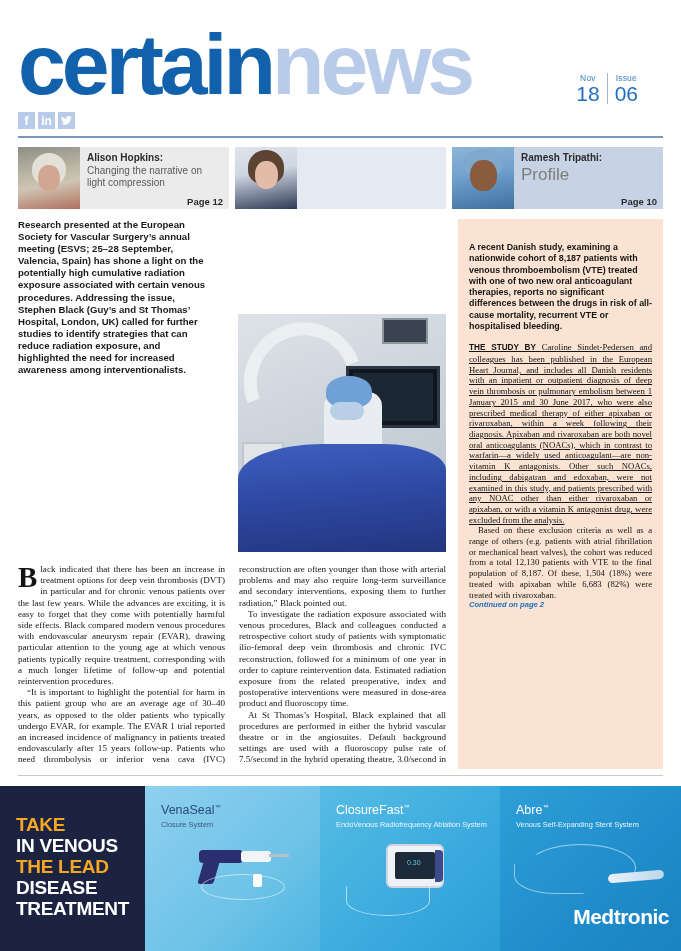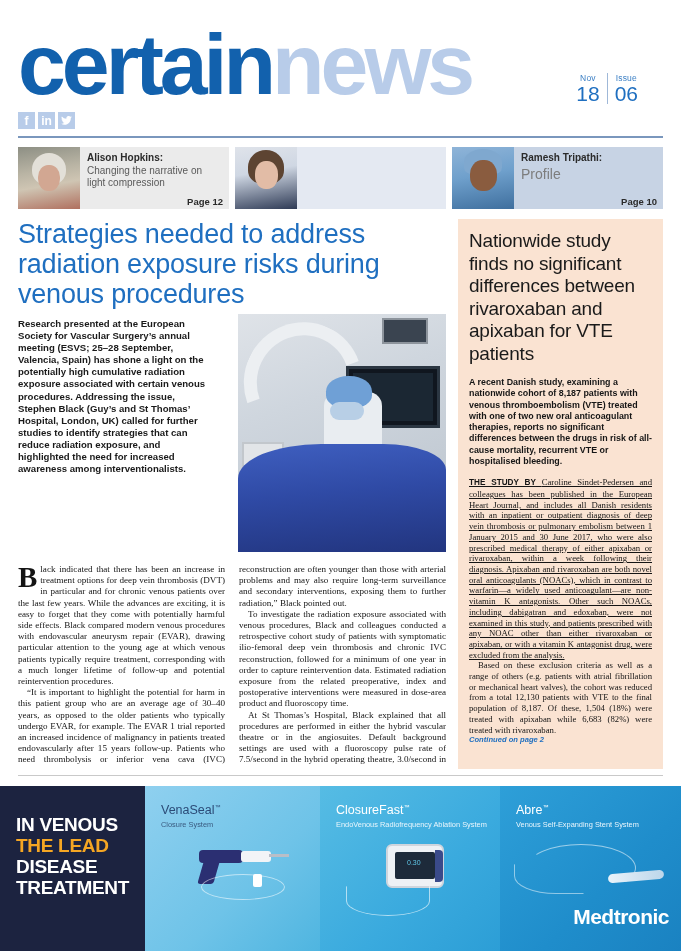--- a/index.html
+++ b/index.html
@@ -76,21 +76,21 @@
   }
   .promo-photo { width: 62px; height: 62px; flex: 0 0 62px; position: relative; overflow:hidden;}
   .promo-text {
     flex: 1;
     padding: 5px 6px 3px 7px;
     display: flex; flex-direction: column;
     position: relative;
   }
   .promo-name { font-size: 10px; font-weight: bold; color: #2b2b2b; line-height: 12.5px; }
   .promo-sub { font-size: 10px; color: #5a5a5a; line-height: 12.5px; }
-  .promo-sub.big { font-size: 14px; color: #7d7d7d; line-height: 19px; }
+  .promo-sub.big { font-size: 17px; color: #7d7d7d; line-height: 19px; }
   .promo-page { position:absolute; right: 6px; bottom: 2px; font-size: 9.5px; font-weight: bold; color: #2b2b2b; }
 
   .promo.p1 { background: #ebebeb; }
   .promo.p2 { background: #e4e9f2; flex-direction: column; }
   .promo.p3 { background: #c7d3e4; }
 
   
   .face { position:absolute; inset:0; }
   .f1 { background: linear-gradient(170deg,#8d8f84 0%,#b9b4a4 38%,#cfc5b3 60%,#b0705f 100%); }
   .f1::before { content:""; position:absolute; left:14px; top:6px; width:34px; height:32px; border-radius:50% 50% 44% 44%; background:#e3e0d8; }
@@ -329,21 +329,20 @@
         <div class="promo-name">Ramesh Tripathi:</div>
         <div class="promo-sub big">Profile</div>
         <div class="promo-page">Page 10</div>
       </div>
     </div>
   </div>
 
   <div class="content">
 
     <div class="left-col">
-      <h1 class="headline">Strategies needed to address radiation exposure risks during venous procedures</h1>
       <div class="standfirst">Research presented at the European Society for Vascular Surgery’s annual meeting (ESVS; 25–28 September, Valencia, Spain) has shone a light on the potentially high cumulative radiation exposure associated with certain venous procedures. Addressing the issue, Stephen Black (Guy’s and St Thomas’ Hospital, London, UK) called for further studies to identify strategies that can reduce radiation exposure, and highlighted the need for increased awareness among interventionalists.</div>
 
       <div class="lead-photo">
         <div class="or-scene">
           <div class="or-arm"></div>
           <div class="or-mon2"></div>
           <div class="or-mon">
               <i class="a"></i>
               <i class="b"></i>
             </div>
@@ -358,34 +357,34 @@
       <div class="cols">
         <p class="first dropcap">Black indicated that there has been an increase in treatment options for deep vein thrombosis (DVT) in particular and for chronic venous patients over the last few years. While the advances are exciting, it is easy to forget that they come with potentially harmful side effects. Black compared modern venous procedures with endovascular aneurysm repair (EVAR), drawing particular attention to the young age at which venous patients typically require treatment, corresponding with a much longer lifetime of follow-up and potential reintervention procedures.</p>
         <p>“It is important to highlight the potential for harm in this patient group who are an average age of 30–40 years, as opposed to the older patients who typically undergo EVAR, for example. The EVAR 1 trial reported an increased incidence of malignancy in patients treated endovascularly after 15 years follow-up. Patients who need thrombolysis or inferior vena cava (IVC) reconstruction are often younger than those with arterial problems and may also require long-term surveillance and secondary interventions, exposing them to further radiation,” Black pointed out.</p>
         <p>To investigate the radiation exposure associated with venous procedures, Black and colleagues conducted a retrospective cohort study of patients with symptomatic ilio-femoral deep vein thrombosis and chronic IVC reconstruction, followed for a minimum of one year in order to capture reintervention data. Estimated radiation exposure from the related preoperative, index and postoperative interventions were measured in dose-area product and fluoroscopy time.</p>
         <p>At St Thomas’s Hospital, Black explained that all procedures are performed in either the hybrid vascular theatre or in the angiosuites. Default background settings are used with a fluoroscopy pulse rate of 7.5/second in the hybrid operating theatre, 3.0/second in the angiosuite and two frames per second for digital subtraction angiography acquisitions for all rooms.</p>
 
       </div>
     </div>
 
     <div class="right-col">
-      <h2 class="side-head">Nationwide study finds no significant differences between rivaroxaban and apixaban for VTE patients</h2>
       <div class="side-stand">A recent Danish study, examining a nationwide cohort of 8,187 patients with venous thromboembolism (VTE) treated with one of two new oral anticoagulant therapies, reports no significant differences between the drugs in risk of all-cause mortality, recurrent VTE or hospitalised bleeding.</div>
       <div class="side-body">
         <p class="first"><span class="lead">THE STUDY BY</span> <span>Caroline Sindet-Pedersen and colleagues has been published in the European Heart Journal, and includes all Danish residents with an inpatient or outpatient diagnosis of deep vein thrombosis or pulmonary embolism between 1 January 2015 and 30 June 2017, who were also prescribed medical therapy of either apixaban or rivaroxaban, within a week following their diagnosis. Apixaban and rivaroxaban are both novel oral anticoagulants (NOACs), which in contrast to warfarin—a widely used anticoagulant—are non-vitamin K antagonists. Other such NOACs, including dabigatran and edoxaban, were not examined in this study, and patients prescribed with any NOAC other than either rivaroxaban or apixaban, or with a vitamin K antagonist drug, were excluded from the analysis.</span></p>
         <p>Based on these exclusion criteria as well as a range of others (e.g. patients with atrial fibrillation or mechanical heart valves), the cohort was reduced from a total 12,130 patients with VTE to the final population of 8,187. Of these, 1,504 (18%) were treated with apixaban while 6,683 (82%) were treated with rivaroxaban.</p>
         <p class="cont-note">Continued on page 2</p>
       </div>
     </div>
   </div>
 
   <div class="rule-grey"></div>
 
   <div class="ad">
     <div class="ad-dark">
+      <div class="l y">TAKE</div>
       <div class="l">IN VENOUS</div>
       <div class="l y">THE LEAD</div>
       <div class="l">DISEASE</div>
       <div class="l">TREATMENT</div>
     </div>
 
     <div class="ad-panel ad-p1">
       <div class="ad-brand">
         <div class="nm"><span>VenaSeal</span><span class="tm">™</span></div>
         <div class="sub">Closure System</div>

